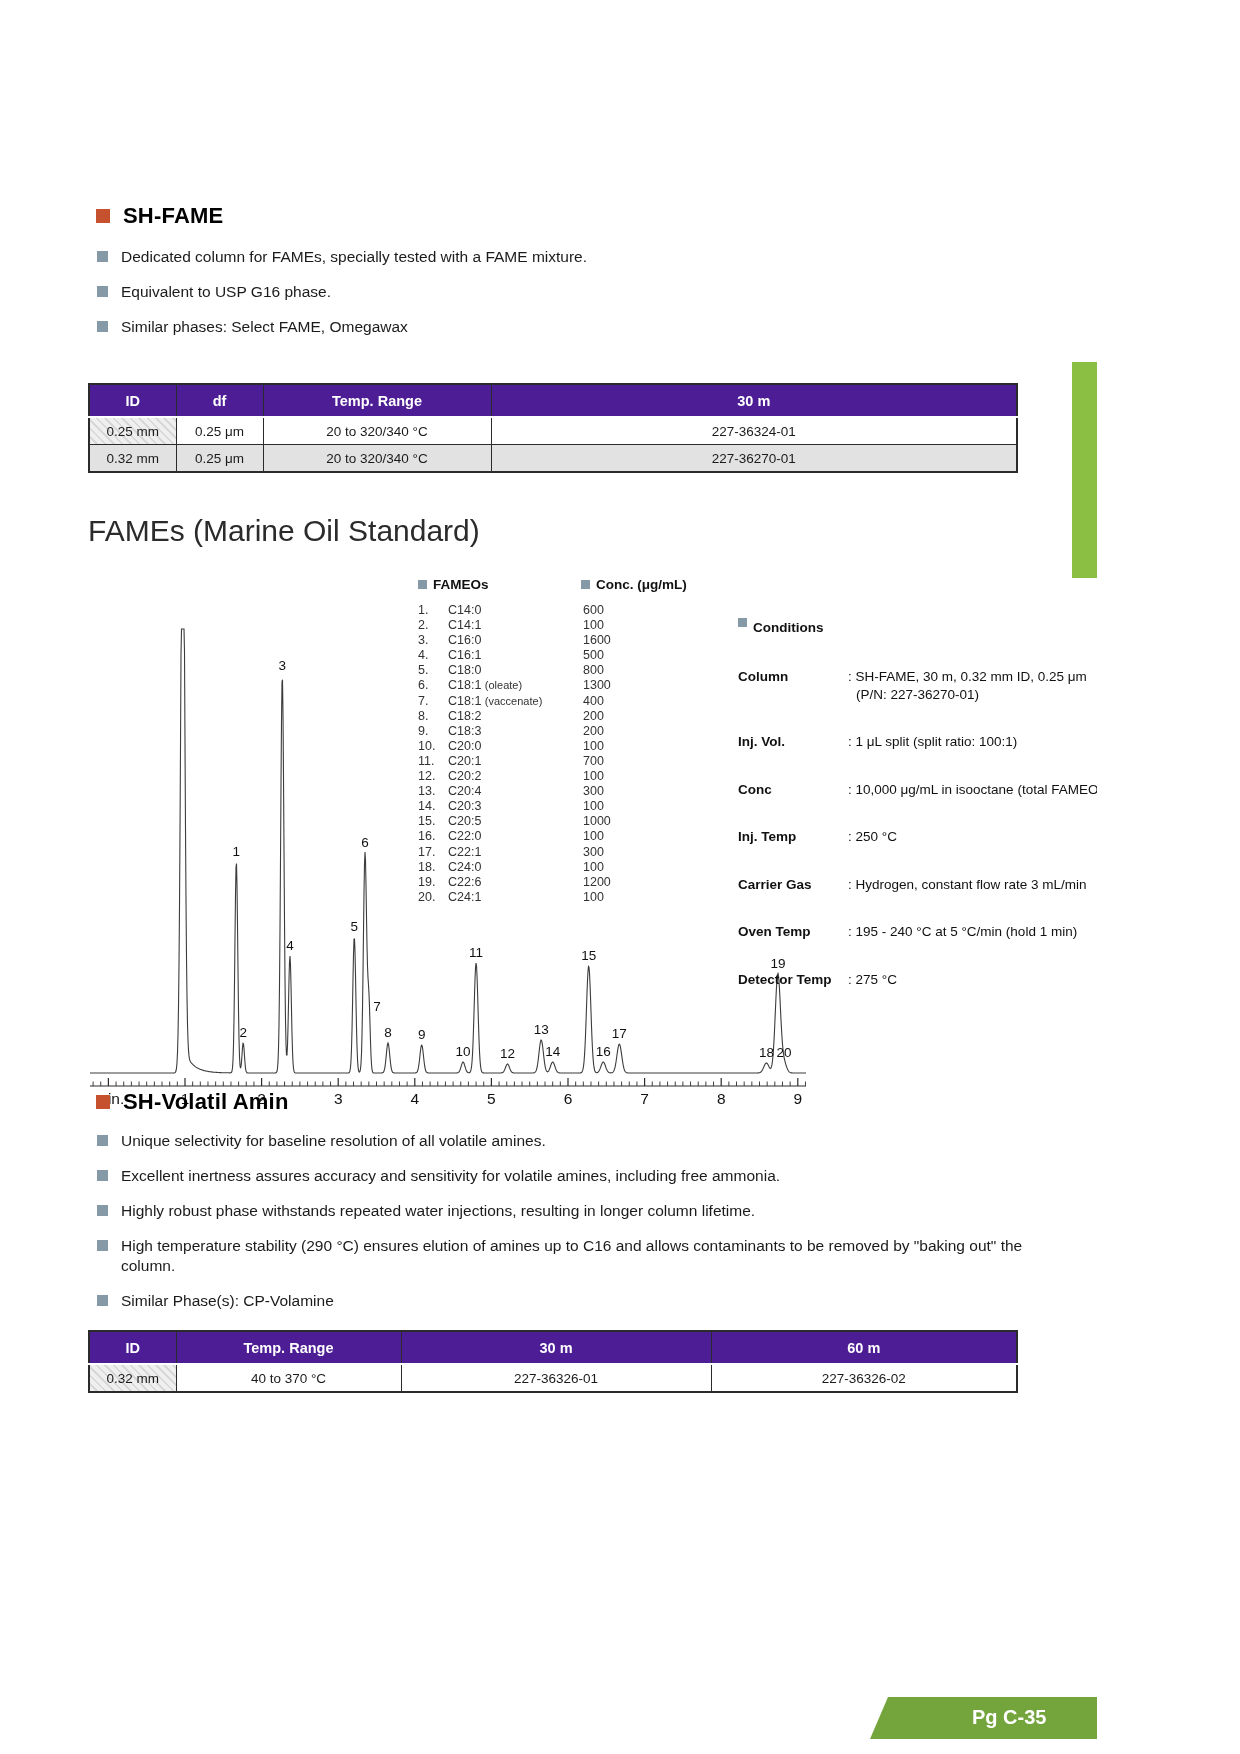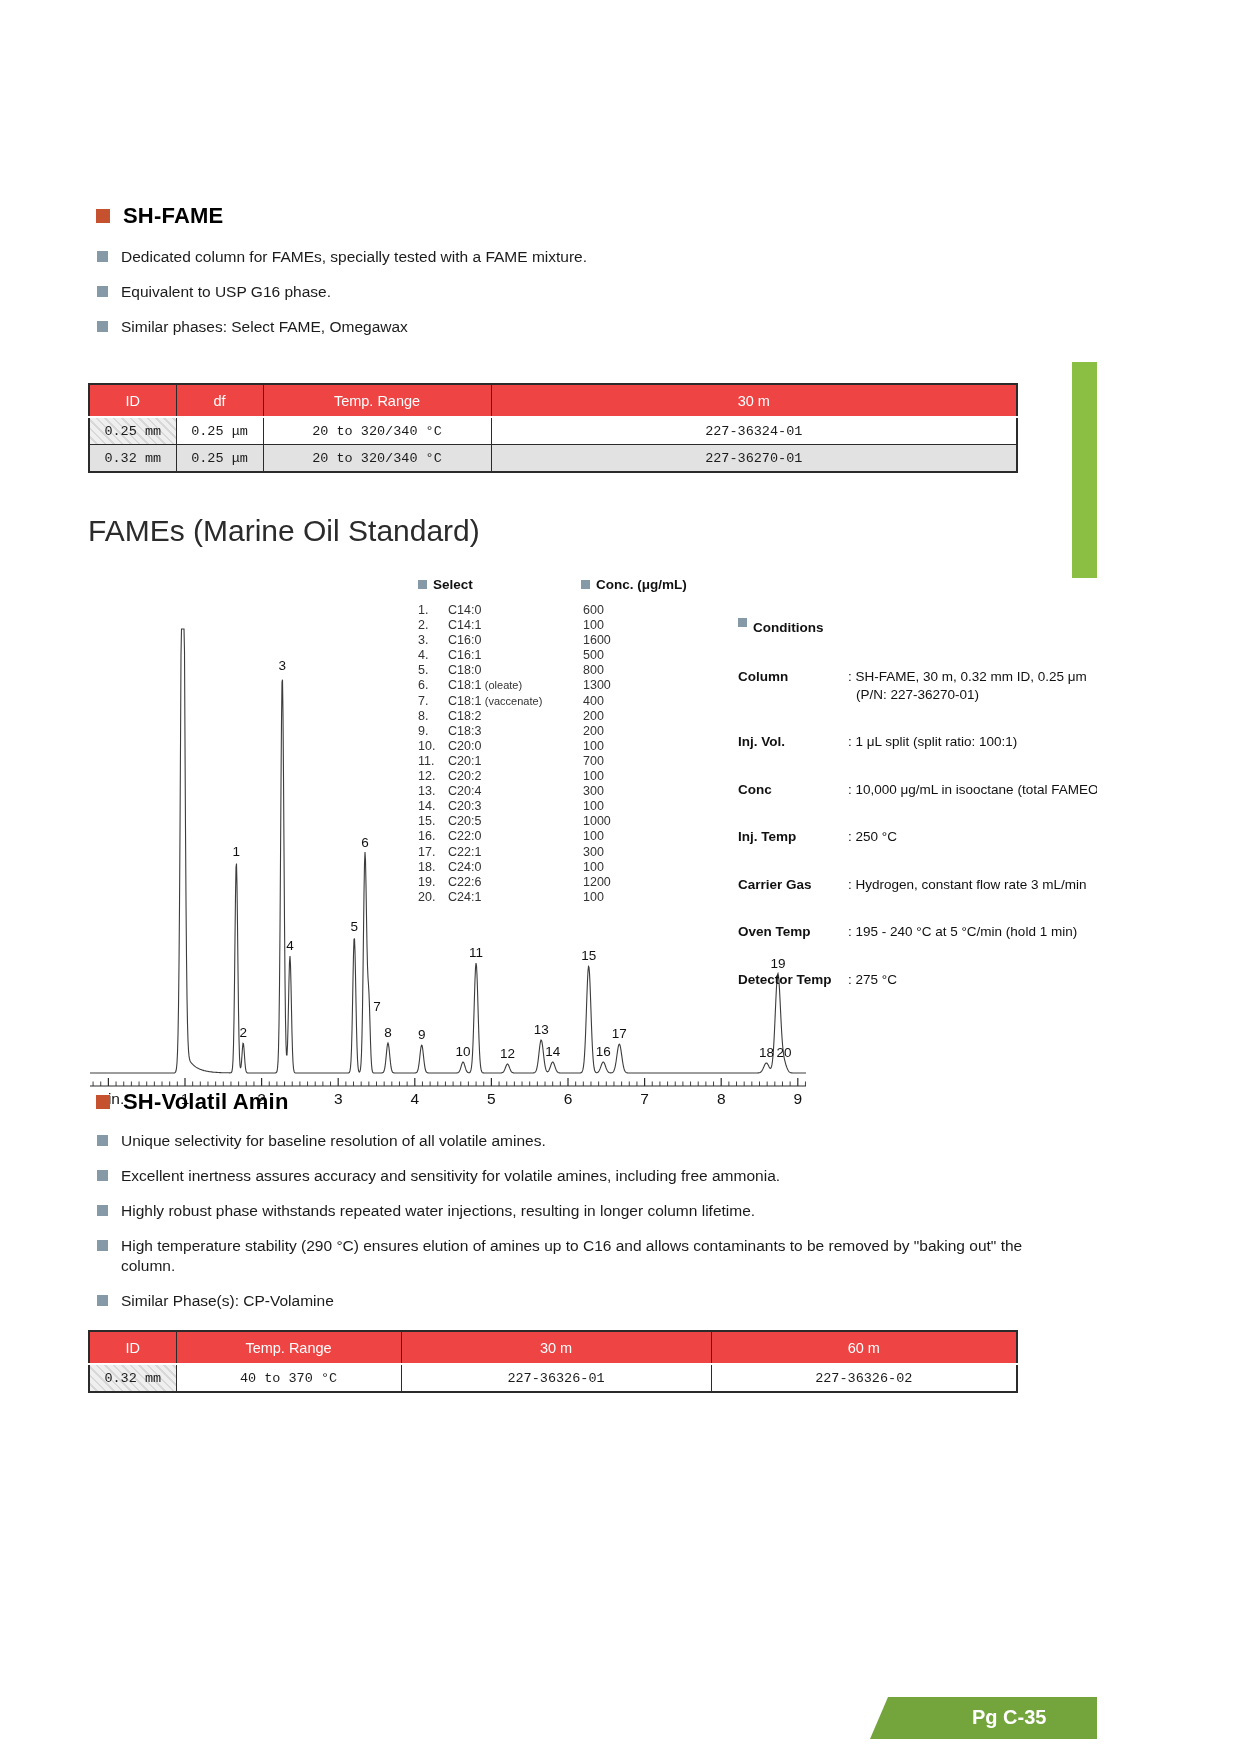--- a/index.html
+++ b/index.html
@@ -13,23 +13,23 @@
 
   
   .bullets{position:absolute;left:97px;width:930px;}
   .bullet{display:flex;margin-bottom:15px;}
   .bullet .sq{width:11px;height:11px;background:#8699a6;margin:4px 13px 0 0;flex:0 0 auto;}
   .bullet .txt{font-size:15.5px;line-height:20px;}
 
   
   .spec-table{position:absolute;left:88px;border-collapse:collapse;table-layout:fixed;
               border:2px solid #2b2b2b;font-size:13.5px;}
-  .spec-table th{background:#ef4444;color:#fff;font-weight:normal;font-size:14.5px;
+  .spec-table th{background:#4c1d95;color:#fff;font-weight:bold;font-size:14.5px;
                  height:29px;border:1px solid #2b2b2b;border-bottom:2px solid #fff;}
-  .spec-table td{height:24px;text-align:center;border:1px solid #2b2b2b;background:#fff;font-family:Liberation Mono, monospace;}
+  .spec-table td{height:24px;text-align:center;border:1px solid #2b2b2b;background:#fff;}
   .spec-table tr.alt td{background:#e2e2e2;}
   .spec-table td.hatch{background:repeating-linear-gradient(45deg,#efefef 0,#efefef 4px,#d8d8d8 4px,#d8d8d8 6px);}
 
   
   .chrom-title{position:absolute;left:88px;top:514px;font-size:30px;font-weight:400;color:#2b2b2b;}
 
   
   .chrom-svg{position:absolute;left:80px;top:548px;}
 
   
@@ -241,21 +241,21 @@
       <text x="644.5999999999999" y="1104" text-anchor="middle" font-size="15.5" fill="#111" font-family="&quot;Liberation Sans&quot;,sans-serif">7</text>
       <text x="721.1999999999999" y="1104" text-anchor="middle" font-size="15.5" fill="#111" font-family="&quot;Liberation Sans&quot;,sans-serif">8</text>
       <text x="797.8" y="1104" text-anchor="middle" font-size="15.5" fill="#111" font-family="&quot;Liberation Sans&quot;,sans-serif">9</text>
       <text x="95" y="1104" text-anchor="start" font-size="15.5" fill="#111" font-family="&quot;Liberation Sans&quot;,sans-serif">min.</text>
     </svg>
 
   <div class="legend">
     <div class="legend-headrow">
       <div class="lg-head" style="left:0;">
         <span class="sq"></span>
-        <span>Select</span>
+        <span>FAMEOs</span>
       </div>
       <div class="lg-head" style="left:163px;">
         <span class="sq"></span>
         <span>Conc. (μg/mL)</span>
       </div>
     </div>
     <div id="peak-rows">
         <div class="peak-row">
           <span class="pk-num">1.</span>
           <span class="pk-name">C14:0</span>

